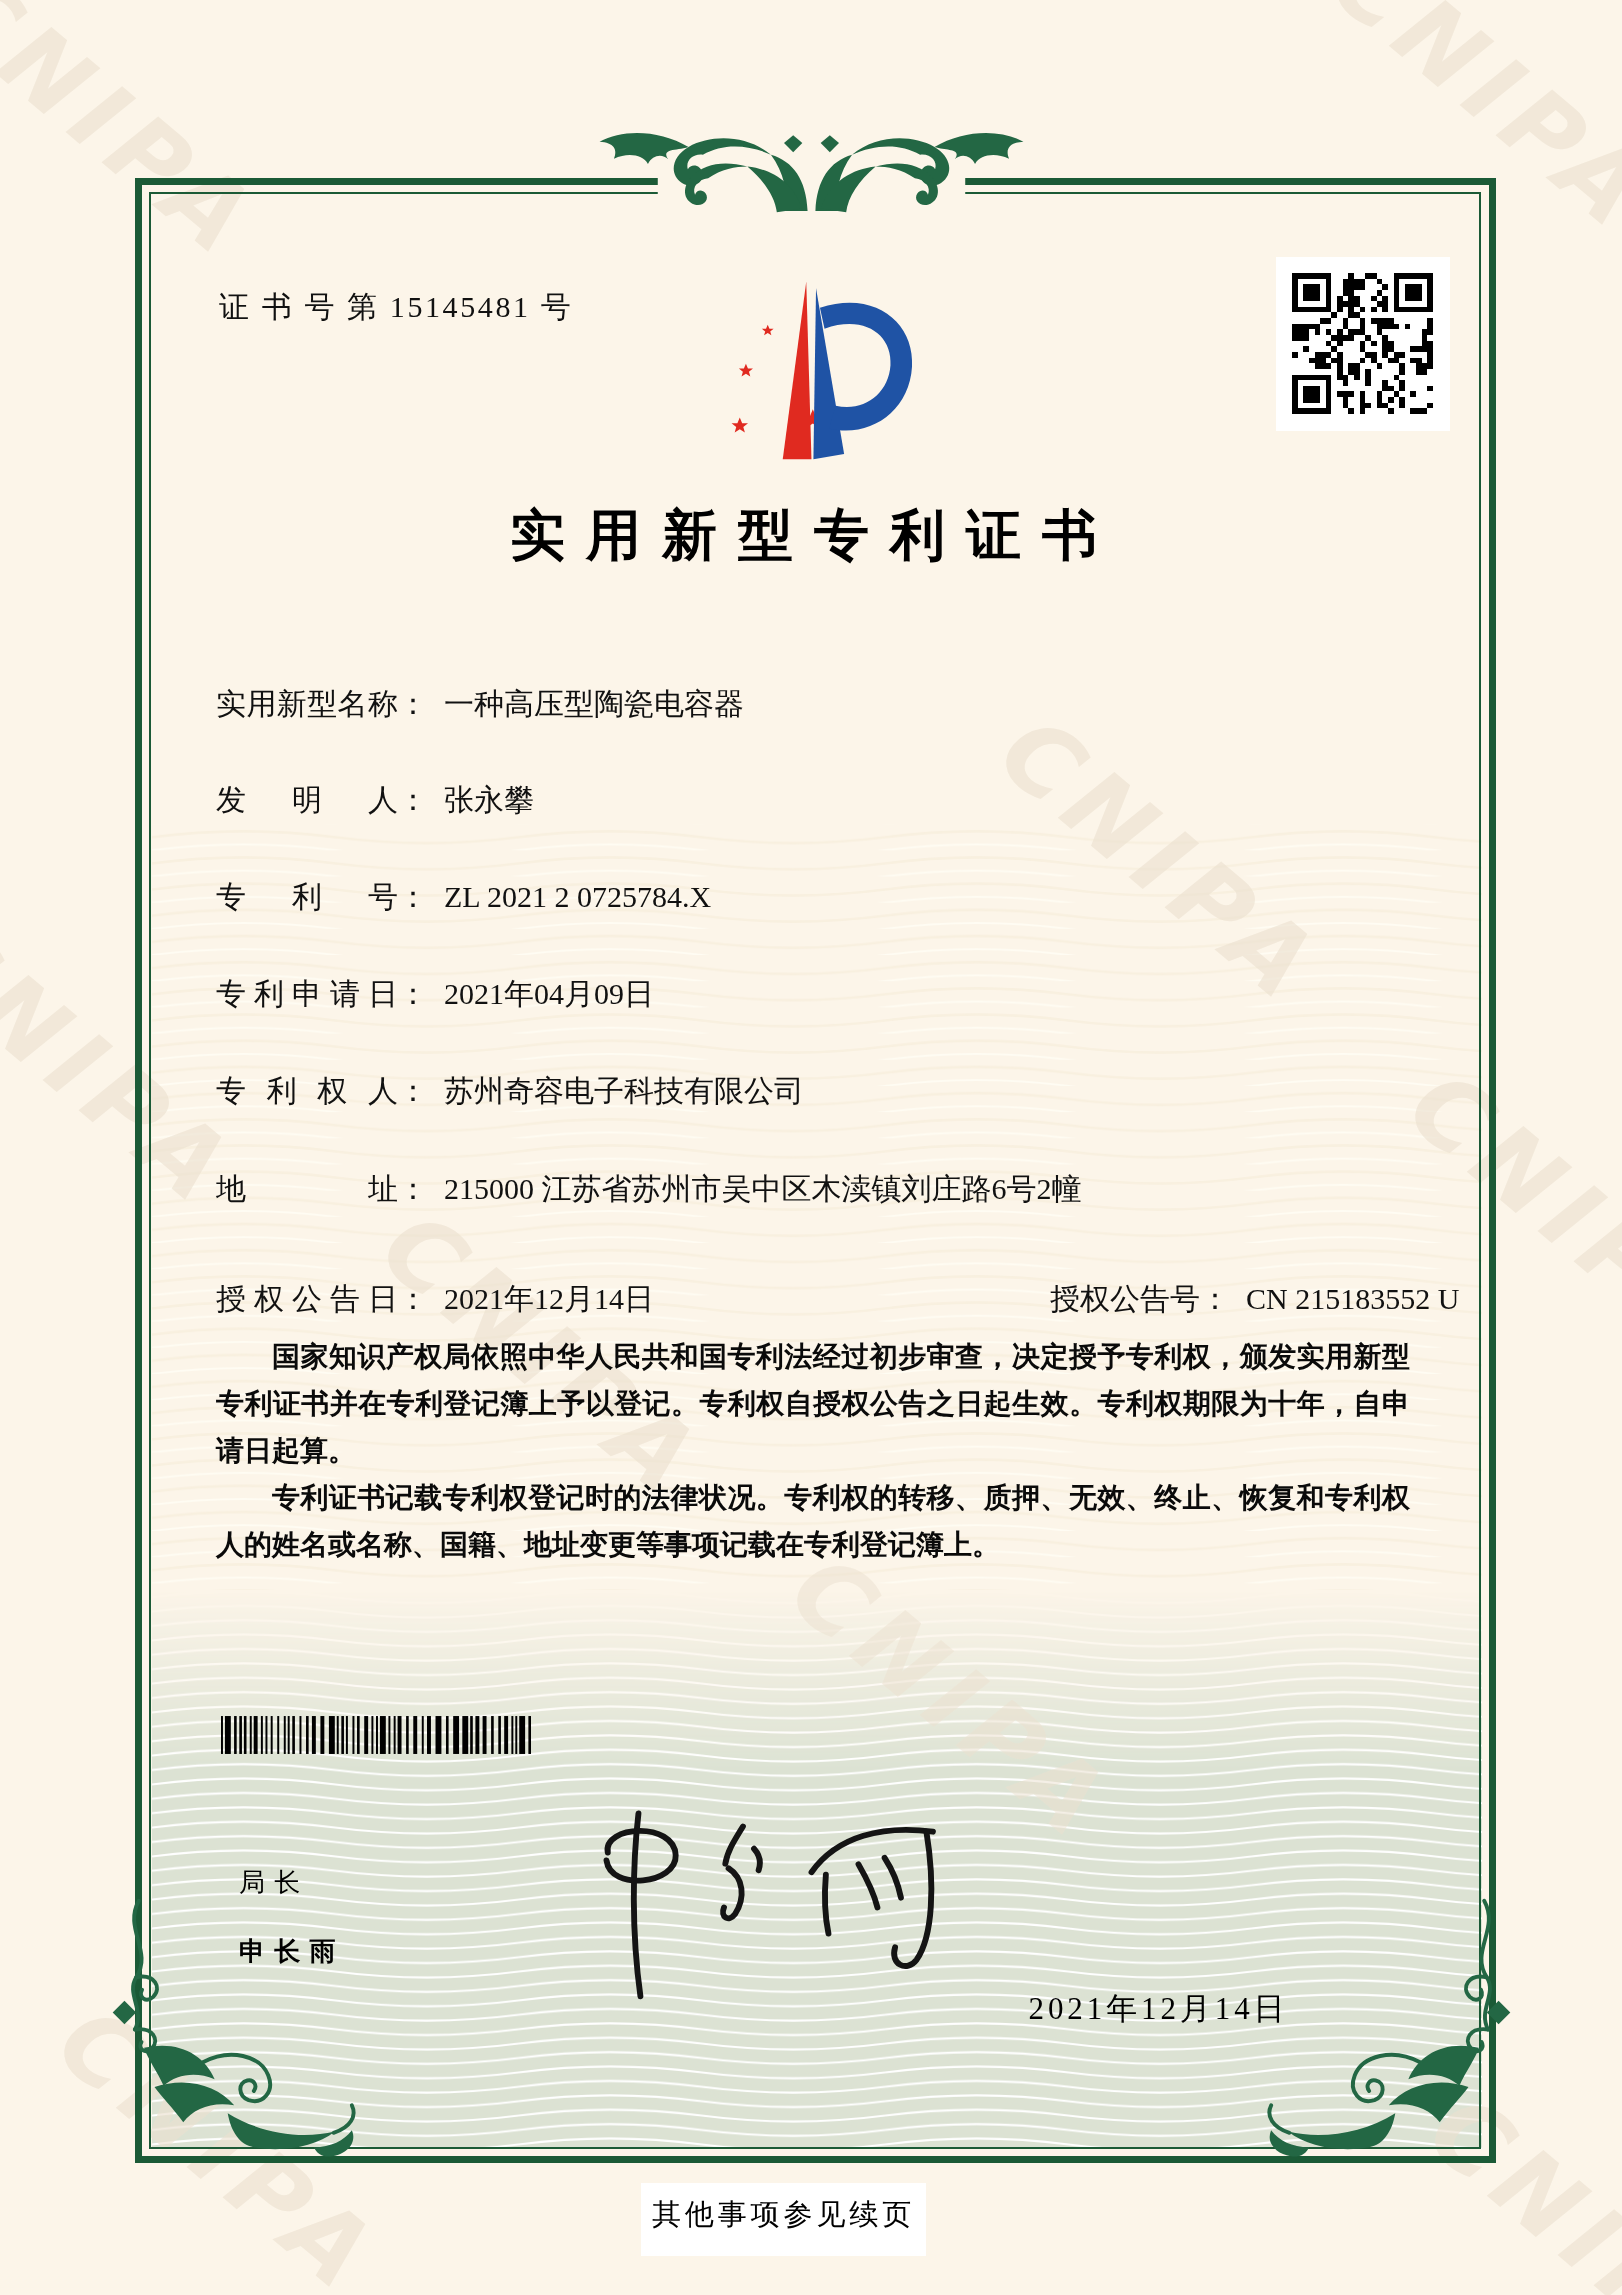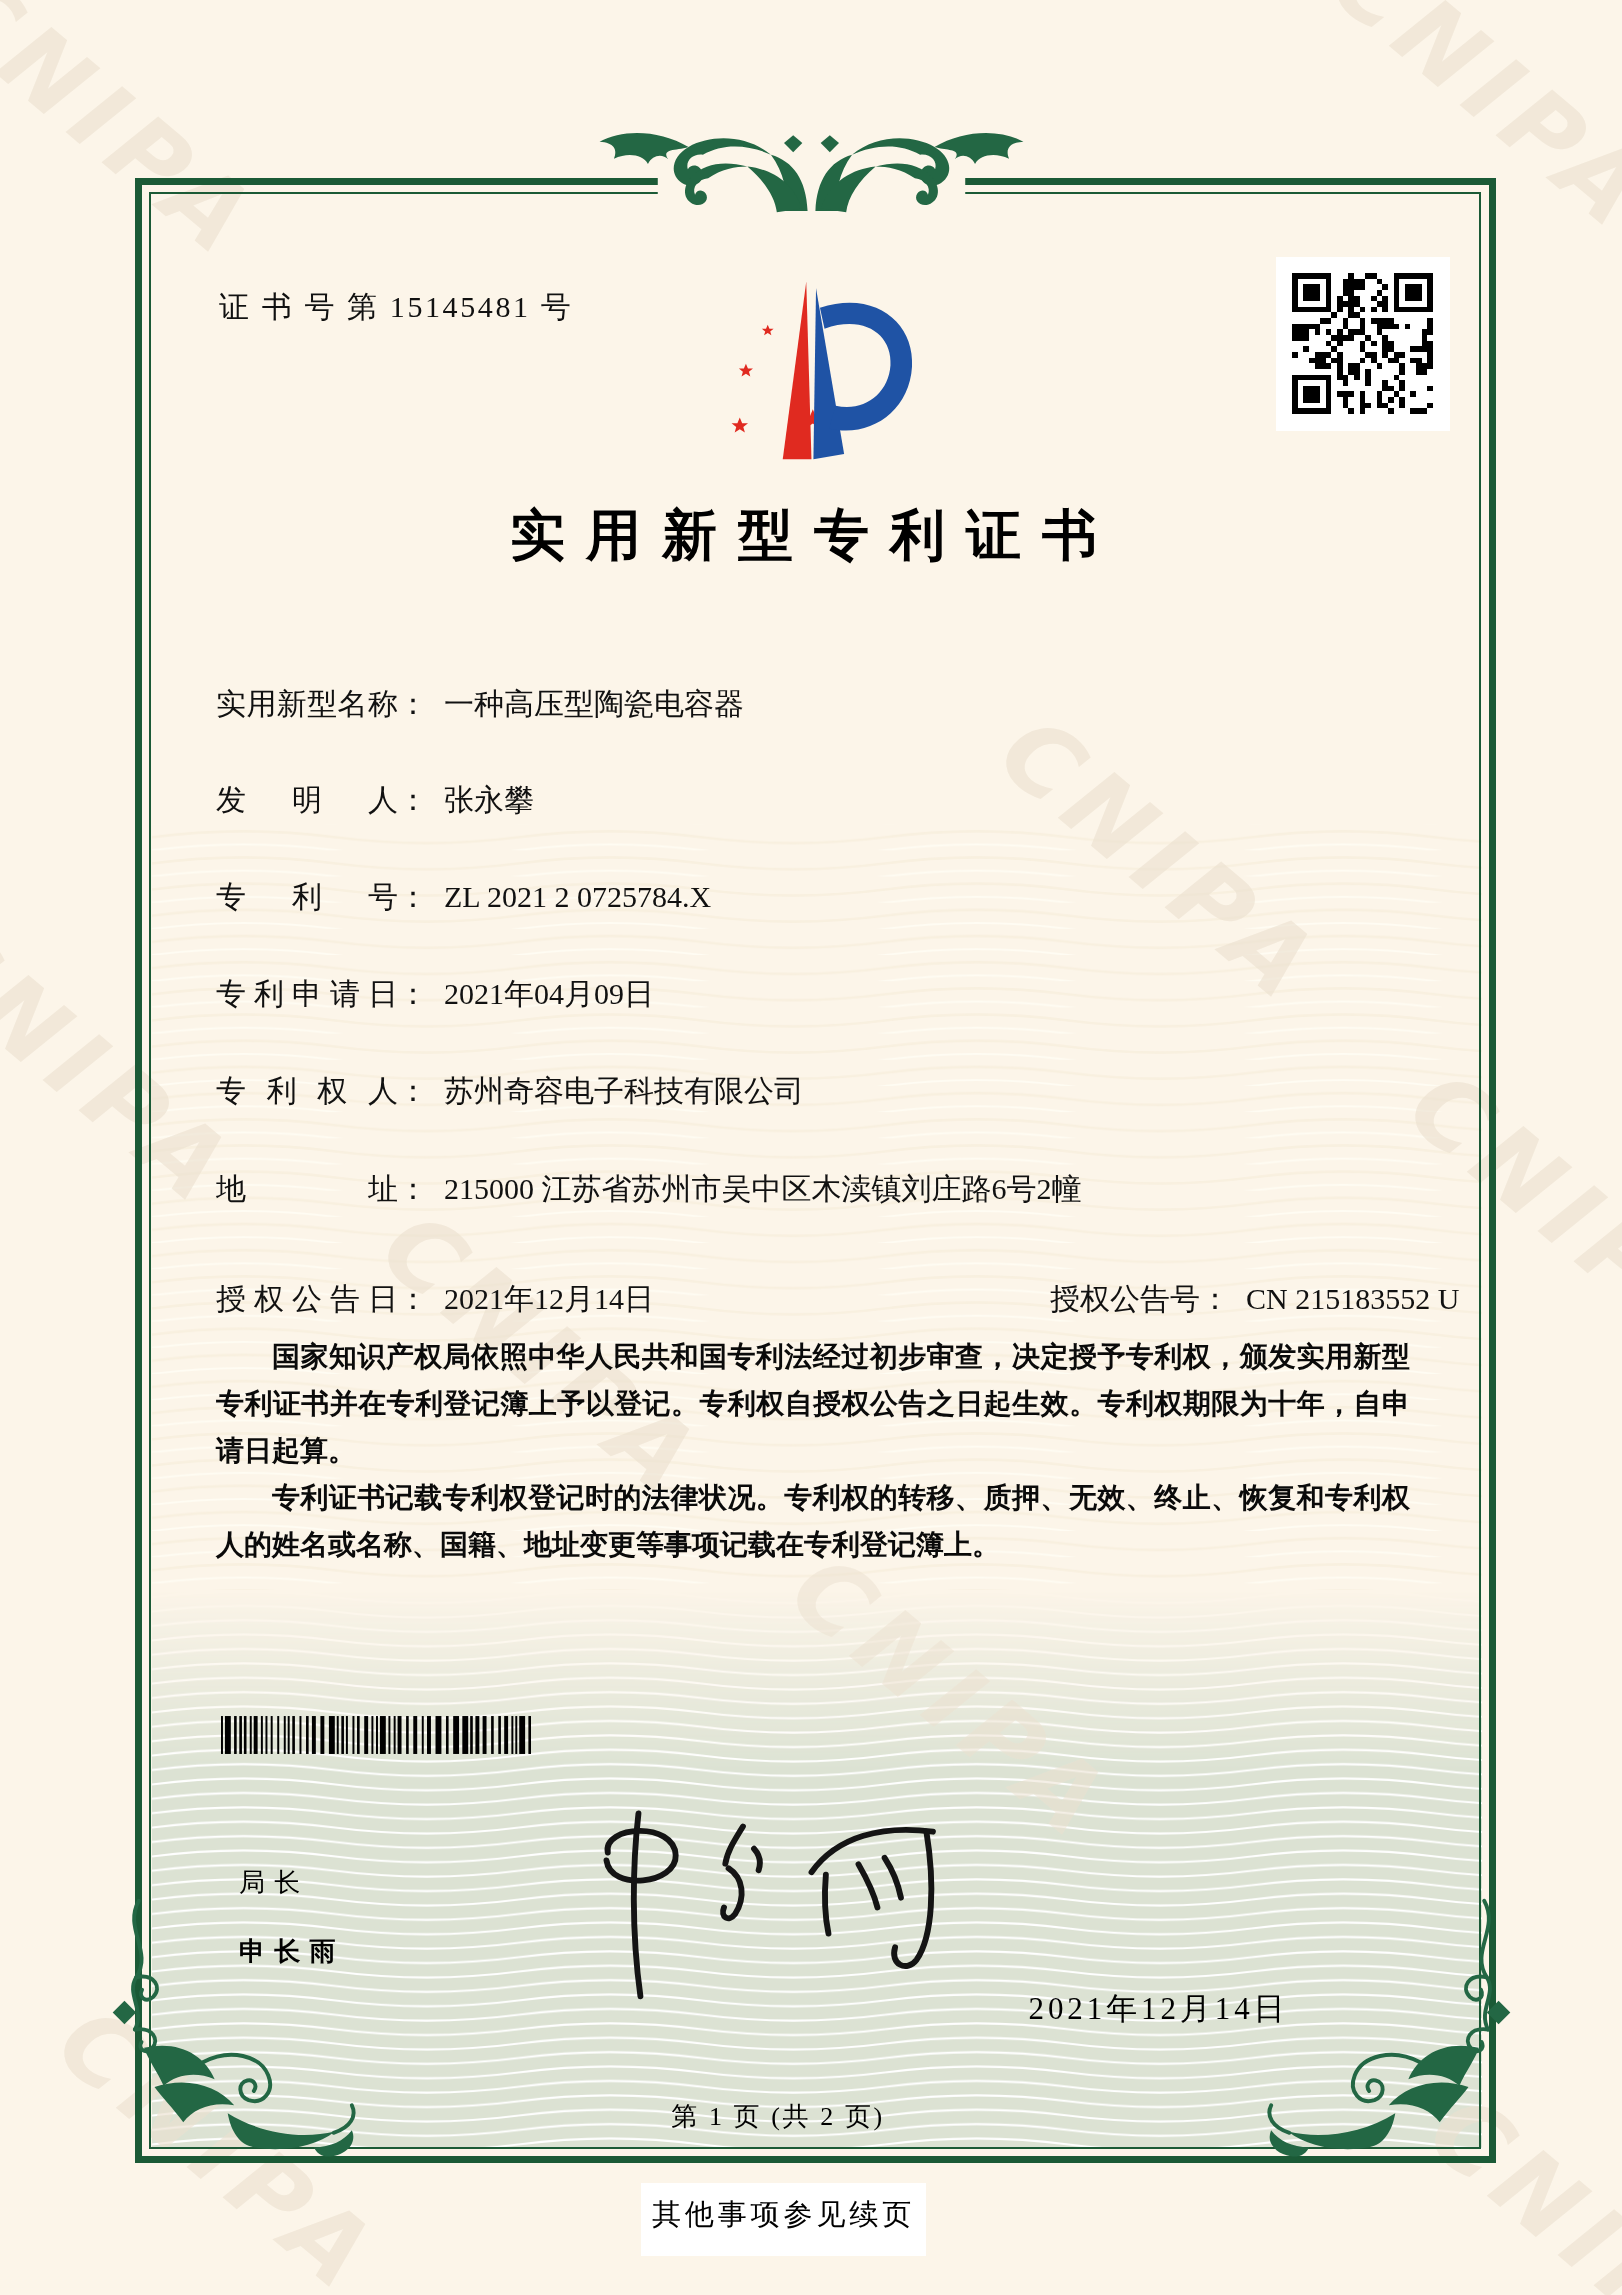--- a/index.html
+++ b/index.html
@@ -529,18 +529,17 @@
       <path d="M360,132 C400,76 470,60 546,70"></path>
       <path d="M536,70 C549,150 546,230 521,266 C506,286 480,273 488,247"></path>
       <path d="M382,136 C379,172 381,202 386,226"></path>
       <path d="M432,120 C447,146 456,166 461,186"></path>
       <path d="M472,110 C487,133 493,151 497,171"></path>
     </g>
   </svg>
 
   <div class="datetxt">2021年12月14日</div>
 
-  <div class="pagefoot">第 1 页 (共 2 页)</div>
 
   <div class="whiteband">其他事项参见续页</div>
 
 </div>
 
 
 </body></html>

